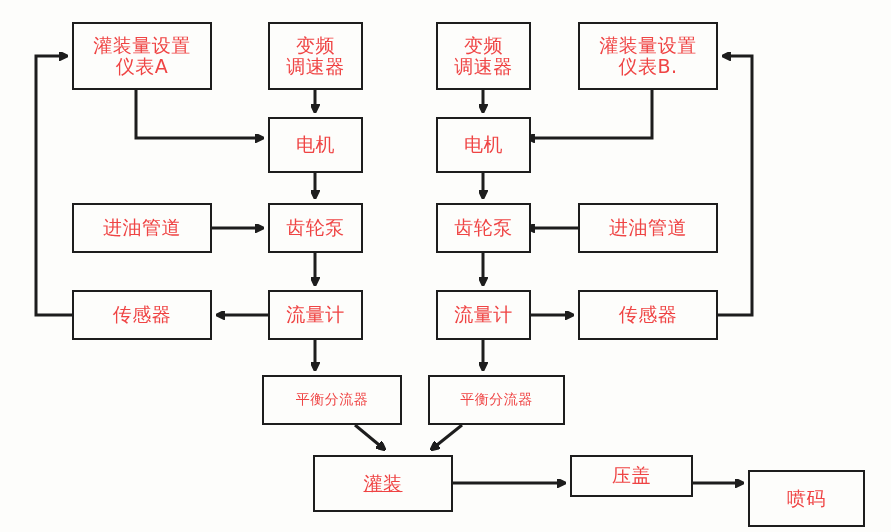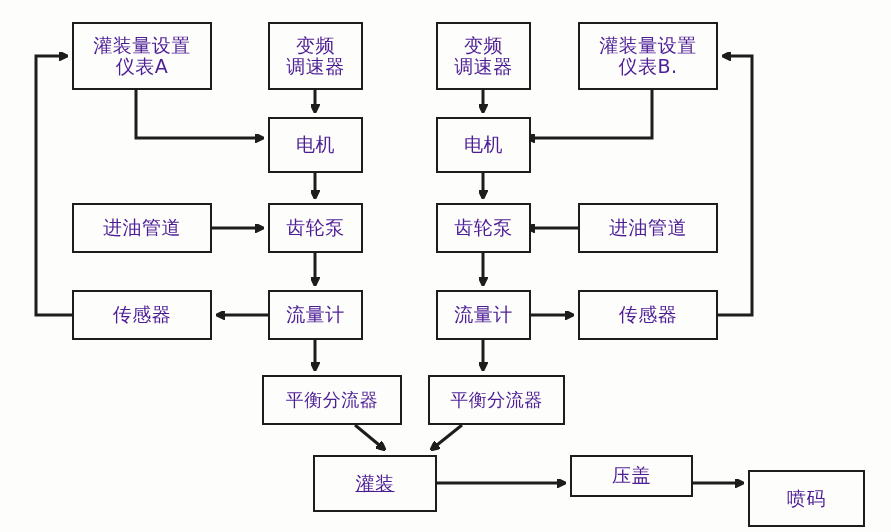--- a/index.html
+++ b/index.html
@@ -17,28 +17,28 @@
   }
   .node{
     position:absolute;
     box-sizing:border-box;
     border:2px solid #1d1d1d;
     background:#fdfdfb;
     display:flex;
     align-items:center;
     justify-content:center;
     text-align:center;
-    color:#4c1d95;
+    color:#ef4444;
     font-size:19px;
     line-height:1.12;
     letter-spacing:0.5px;
     padding:2px 3px;
     white-space:pre-line;
   }
-  .node.small{font-size:18px;}
+  .node.small{font-size:14px;}
   svg#wires{
     position:absolute;
     left:0;top:0;
     width:891px;height:532px;
     pointer-events:none;
   }
   svg#wires path, svg#wires line{
     stroke:#1d1d1d;
     stroke-width:3;
     fill:none;
@@ -109,19 +109,19 @@
   <div class="node" style="left:578px;top:203px;width:140px;height:50px;">进油管道</div>
 
   <div class="node" style="left:436px;top:203px;width:95px;height:50px;">齿轮泵</div>
 
   <div class="node" style="left:578px;top:290px;width:140px;height:50px;">传感器</div>
 
   <div class="node" style="left:436px;top:290px;width:95px;height:50px;">流量计</div>
 
   <div class="node small" style="left:428px;top:375px;width:137px;height:50px;">平衡分流器</div>
 
-  <div class="node" style="left:313px;top:455px;width:124px;height:57px;text-decoration:underline;">灌装</div>
+  <div class="node" style="left:313px;top:455px;width:140px;height:57px;text-decoration:underline;">灌装</div>
 
   <div class="node" style="left:570px;top:455px;width:123px;height:42px;">压盖</div>
 
   <div class="node" style="left:748px;top:455px;width:117px;height:57px;margin-top:15px;">喷码</div>
 
 </div>
 
 </body></html>

